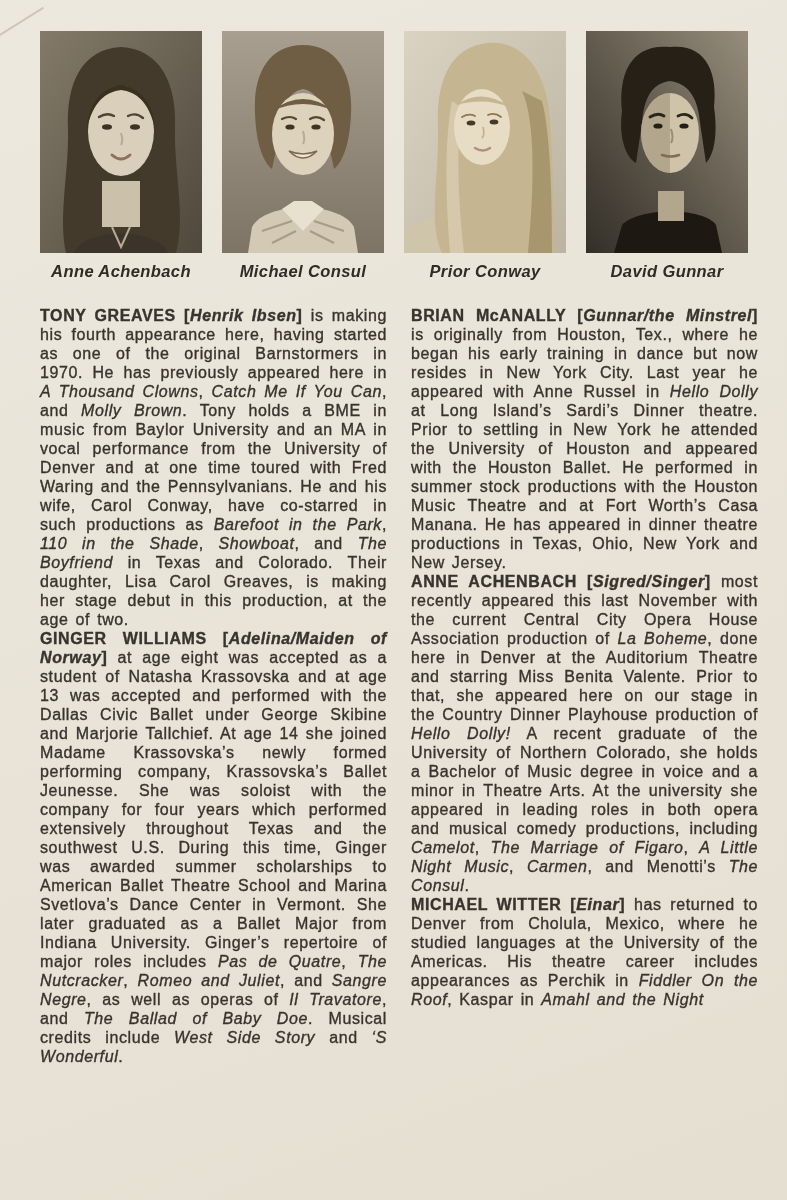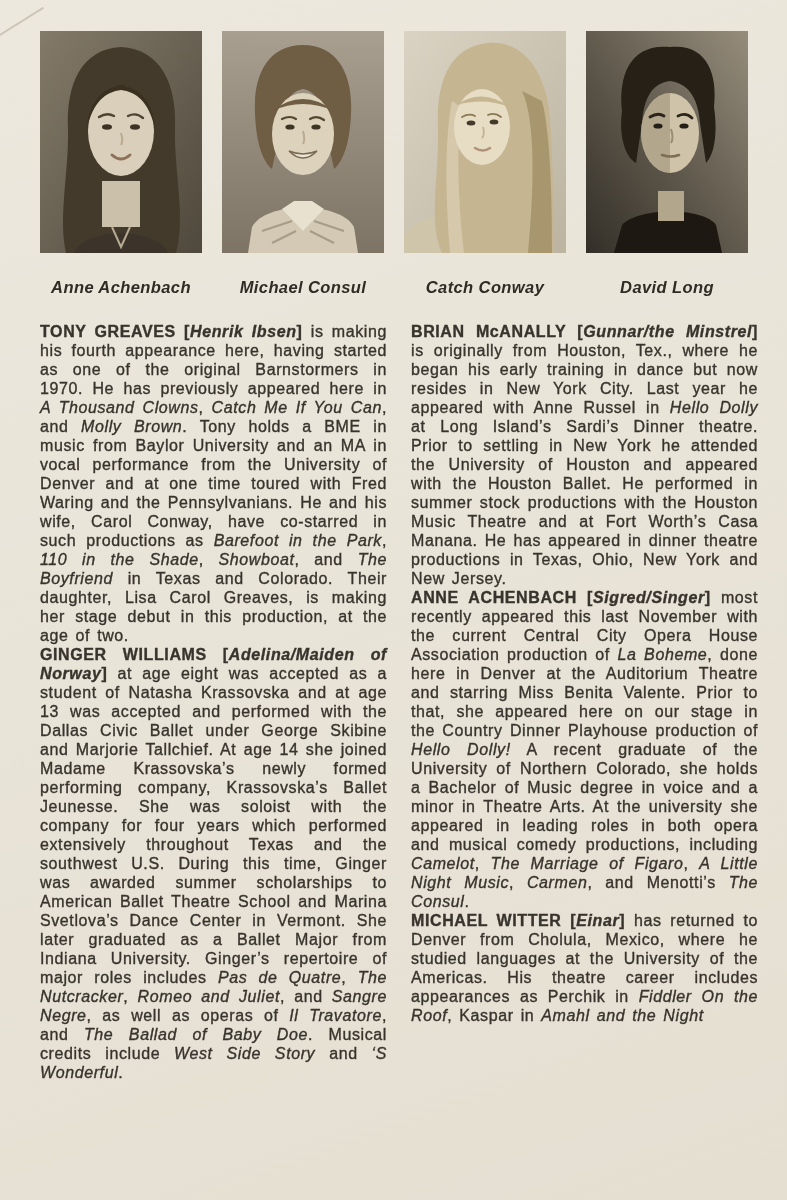--- a/index.html
+++ b/index.html
@@ -15,21 +15,21 @@
   }
   .scan-mark {
     position:absolute; left:-10px; top:22px; width:58px; height:2px;
     background:#b3aa99; transform:rotate(-32deg); opacity:.55; border-radius:2px;
   }
   .photos-row { display:flex; gap:20px; padding:31px 0 0 40px; }
   figure.headshot { margin:0; width:162px; }
   .photo { width:162px; height:222px; overflow:hidden; background:#7a7365; }
   .photo svg { display:block; width:100%; height:100%; }
   figcaption.caption {
-    margin-top:25px; text-align:center;
+    margin-top:9px; text-align:center;
     font-style:italic; font-weight:700; font-size:16.5px; letter-spacing:.4px;
     color:#2f2b25; white-space:nowrap;
   }
   .columns { display:flex; gap:24px; padding:25px 29px 0 40px; }
   .col { width:350px; }
   p.bio {
     margin:0; text-align:justify; text-justify:inter-word;
     font-size:16px; line-height:19px; letter-spacing:.6px; word-spacing:2px;
     -webkit-text-stroke:.35px; color:#38342d;
   }
@@ -118,21 +118,21 @@
           <ellipse cx="78" cy="96" rx="28" ry="38" fill="#e7dcc4"></ellipse>
           <path d="M52 74 Q78 56 106 76 Q80 66 52 74 Z" fill="#c5b591"></path>
           <path d="M58 86 q7 -4 13 -1" stroke="#8a7753" stroke-width="1.8" fill="none" stroke-linecap="round"></path>
           <path d="M84 84 q7 -3 13 2" stroke="#8a7753" stroke-width="1.8" fill="none" stroke-linecap="round"></path>
           <ellipse cx="67" cy="92" rx="4.4" ry="2.5" fill="#433a2a"></ellipse>
           <ellipse cx="90" cy="91" rx="4.4" ry="2.5" fill="#433a2a"></ellipse>
           <path d="M79 96 q2 8 -1 11" stroke="#c3b394" stroke-width="1.8" fill="none"></path>
           <path d="M71 117 q8 5 15 0" stroke="#b09179" stroke-width="2.6" fill="none" stroke-linecap="round"></path>
         </svg>
       </div>
-      <figcaption class="caption">Catch Conway</figcaption>
+      <figcaption class="caption">Prior Conway</figcaption>
     </figure>
 
     <figure class="headshot">
       <div class="photo">
         <svg viewBox="0 0 162 222" preserveAspectRatio="none">
           <defs>
             <linearGradient id="p4bg" x1="1" y1="0" x2="0" y2="1">
               <stop offset="0" stop-color="#968d7c"></stop>
                 <stop offset="0.55" stop-color="#5d564a"></stop>
                 <stop offset="1" stop-color="#332f28"></stop>
@@ -145,21 +145,21 @@
           <ellipse cx="84" cy="102" rx="29" ry="40" fill="#cfc3aa"></ellipse>
           <path d="M84 62 A29 40 0 0 0 84 142 Z" fill="#968a70" opacity="0.5"></path>
           <path d="M64 86 q8 -5 14 -1" stroke="#2a241b" stroke-width="2.8" fill="none" stroke-linecap="round"></path>
           <path d="M92 85 q8 -4 14 2" stroke="#2a241b" stroke-width="2.8" fill="none" stroke-linecap="round"></path>
           <ellipse cx="72" cy="95" rx="4.6" ry="2.6" fill="#241f16"></ellipse>
           <ellipse cx="98" cy="95" rx="4.6" ry="2.6" fill="#241f16"></ellipse>
           <path d="M85 98 q3 9 0 14" stroke="#9a8d71" stroke-width="2" fill="none"></path>
           <path d="M76 124 q9 3 17 0" stroke="#7d6e55" stroke-width="2.6" fill="none" stroke-linecap="round"></path>
         </svg>
       </div>
-      <figcaption class="caption">David Long</figcaption>
+      <figcaption class="caption">David Gunnar</figcaption>
     </figure>
 
   </div>
 
   <div class="columns">
     <div class="col">
       <p class="bio"><span class="b">TONY GREAVES [</span><span class="b i">Henrik Ibsen</span><span class="b">]</span><span> is making his fourth appearance here, having started as one of the original Barnstormers in 1970. He has previously appeared here in </span><span class="i">A Thousand Clowns</span><span>, </span><span class="i">Catch Me If You Can</span><span>, and </span><span class="i">Molly Brown</span><span>. Tony holds a BME in music from Baylor University and an MA in vocal performance from the University of Denver and at one time toured with Fred Waring and the Pennsylvanians. He and his wife, Carol Conway, have co-starred in such productions as </span><span class="i">Barefoot in the Park</span><span>, </span><span class="i">110 in the Shade</span><span>, </span><span class="i">Showboat</span><span>, and </span><span class="i">The Boyfriend</span><span> in Texas and Colorado. Their daughter, Lisa Carol Greaves, is making her stage debut in this production, at the age of two.</span></p>
       <p class="bio mt-a"><span class="b">GINGER WILLIAMS [</span><span class="b i">Adelina/Maiden of Norway</span><span class="b">]</span><span> at age eight was accepted as a student of Natasha Krassovska and at age 13 was accepted and performed with the Dallas Civic Ballet under George Skibine and Marjorie Tallchief. At age 14 she joined Madame Krassovska’s newly formed performing company, Krassovska’s Ballet Jeunesse. She was soloist with the company for four years which performed extensively throughout Texas and the southwest U.S. During this time, Ginger was awarded summer scholarships to American Ballet Theatre School and Marina Svetlova’s Dance Center in Vermont. She later graduated as a Ballet Major from Indiana University. Ginger’s repertoire of major roles includes </span><span class="i">Pas de Quatre</span><span>, </span><span class="i">The Nutcracker</span><span>, </span><span class="i">Romeo and Juliet</span><span>, and </span><span class="i">Sangre Negre</span><span>, as well as operas of </span><span class="i">Il Travatore</span><span>, and </span><span class="i">The Ballad of Baby Doe</span><span>. Musical credits include </span><span class="i">West Side Story</span><span> and </span><span class="i">‘S Wonderful</span><span>.</span></p>
     </div>
     <div class="col">

